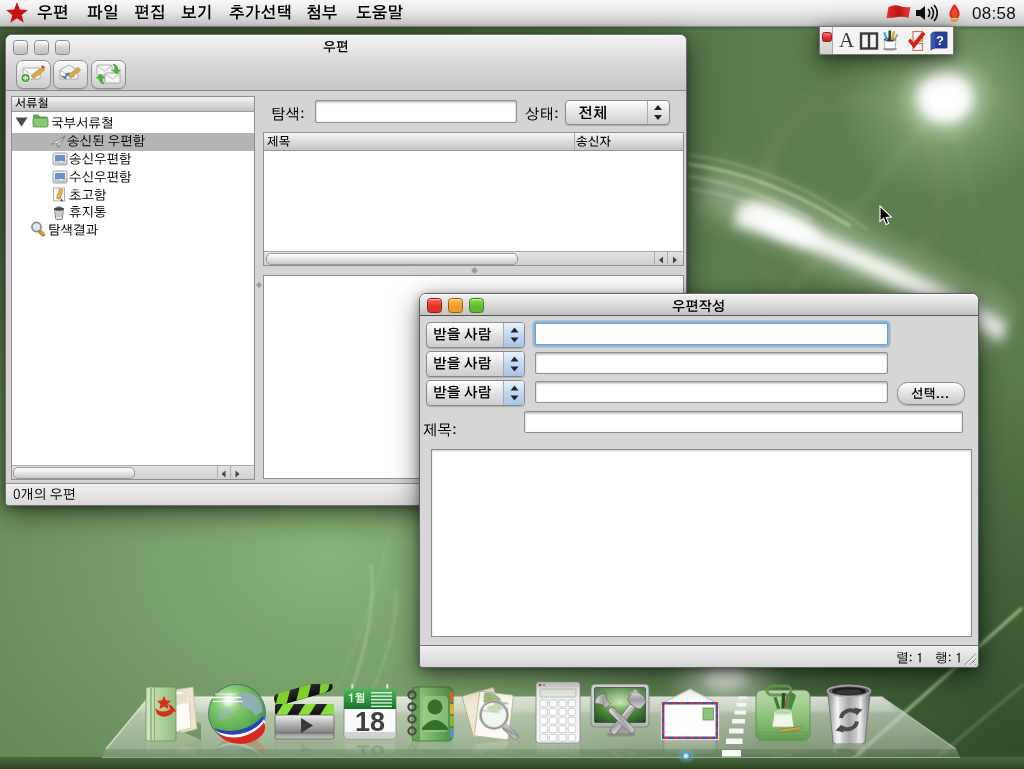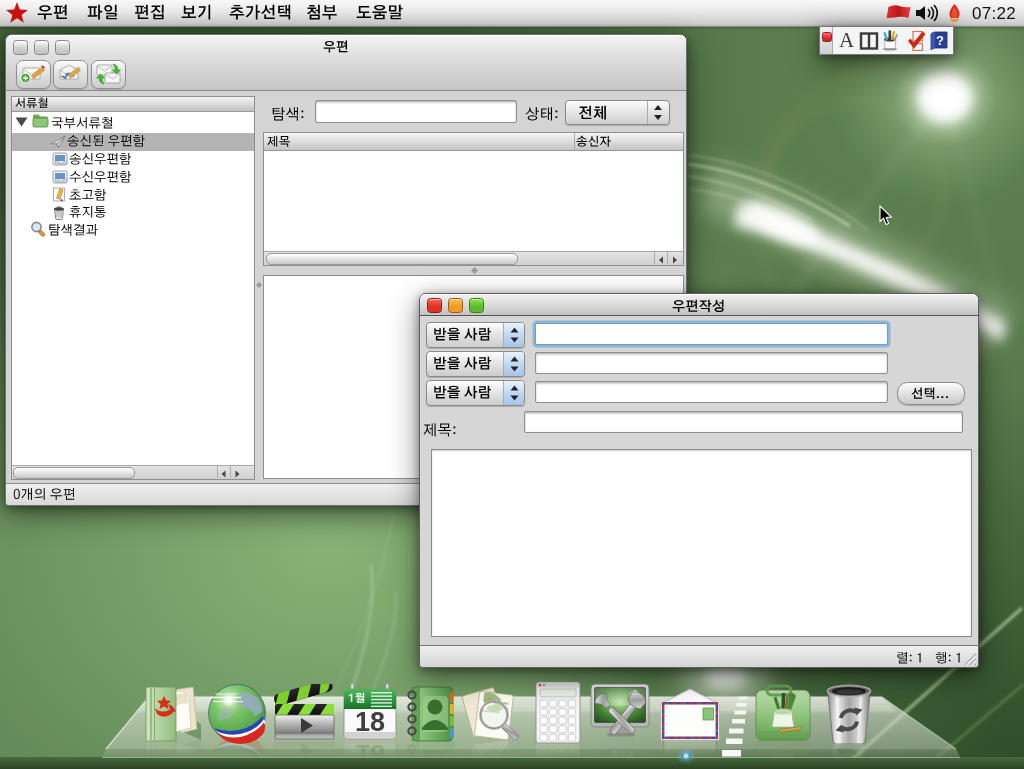--- a/index.html
+++ b/index.html
@@ -423,21 +423,21 @@
         <path d="M13 5 a5.5 5.5 0 0 1 0 8"></path>
         <path d="M16 3 a8.5 8.5 0 0 1 0 12"></path>
         <path d="M19 1 a11.5 11.5 0 0 1 0 16"></path>
       </g>
     </svg>
     <svg class="abs" style="left:945px;top:3px" width="19" height="20" viewBox="0 0 17 20">
 <path d="M8.5 1 q3 3 4.5 7 q1.5 4 -1 7 l-7 0 q-2.5-3 -1-7 q1.5-4 4.5-7z" fill="#d92a1a"></path>
 <path d="M8.5 4 q2 2.5 2.8 5.5 q0.8 3 -0.6 5 l-4.4 0 q-1.4-2 -0.6-5 q0.8-3 2.8-5.5z" fill="#f05030"></path>
 <path d="M4 15 q4.5 2.5 9 0 l-1 3 q-3.5 1.8 -7 0z" fill="#f0a020"></path>
     </svg>
-    <div class="abs" style="left:972px;top:4px;width:50px;height:18px;font:17px 'Liberation Sans';color:#111;letter-spacing:0.3px">07:22</div>
+    <div class="abs" style="left:972px;top:4px;width:50px;height:18px;font:17px 'Liberation Sans';color:#111;letter-spacing:0.3px">08:58</div>
     <div class="win" style="left:5px;top:34px;width:680px;height:470px;background:#d4d4d4;
 border:1px solid #6f6f6f;border-radius:7px 7px 4px 4px;">
  <div class="abs" style="left:0;top:0;right:0;height:55px;border-radius:6px 6px 0 0;
   background:linear-gradient(#f4f4f4,#dedede 40%,#c6c6c6);border-bottom:1px solid #8a8a8a;box-shadow:inset 0 1px 0 #fff"></div>
       <div class="abs" style="left:7px;top:5px;width:13px;height:13px;border-radius:3.5px;border:1px solid #888;
     background:linear-gradient(#fdfdfd,#d0d0d0 55%,#c0c0c0);box-shadow:inset 0 1px 1px #fff"></div>
       <div class="abs" style="left:28px;top:5px;width:13px;height:13px;border-radius:3.5px;border:1px solid #888;
     background:linear-gradient(#fdfdfd,#d0d0d0 55%,#c0c0c0);box-shadow:inset 0 1px 1px #fff"></div>
       <div class="abs" style="left:49px;top:5px;width:13px;height:13px;border-radius:3.5px;border:1px solid #888;
     background:linear-gradient(#fdfdfd,#d0d0d0 55%,#c0c0c0);box-shadow:inset 0 1px 1px #fff"></div>

